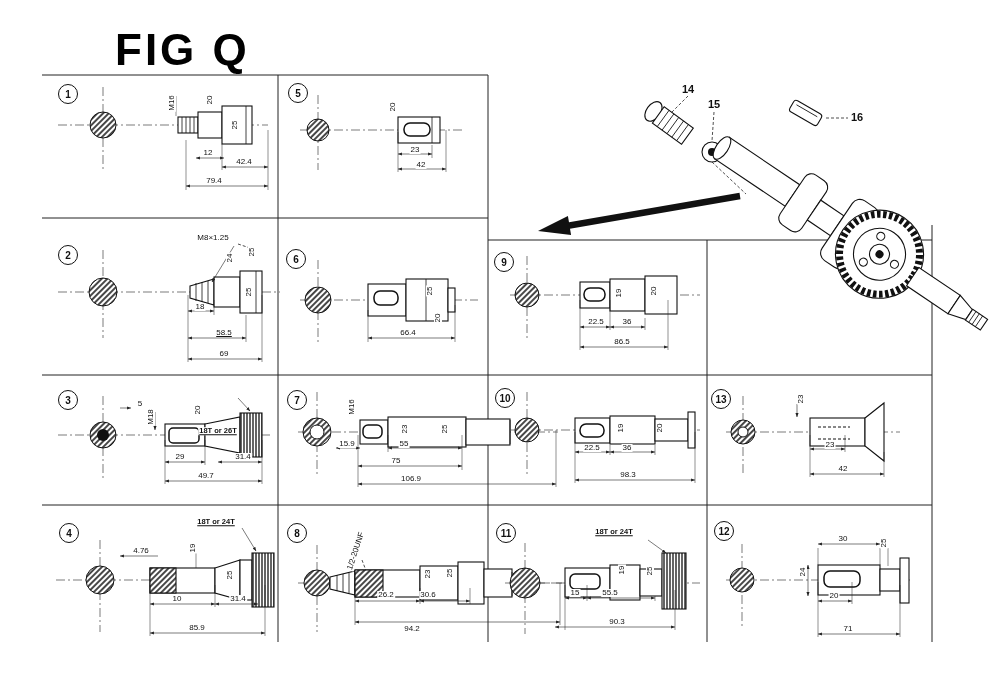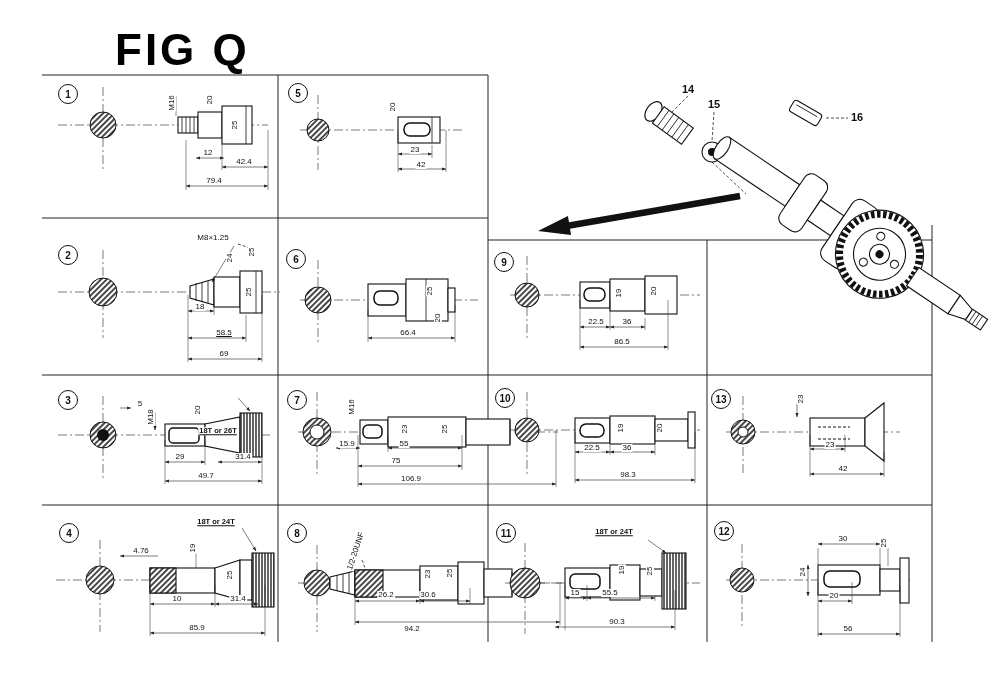--- a/index.html
+++ b/index.html
@@ -429,18 +429,18 @@
       <div class="ann" style="left: 622px; top: 570px; transform: translate(-50%, -50%) rotate(-90deg);">19</div>
       <div class="ann" style="left: 650px; top: 571px; transform: translate(-50%, -50%) rotate(-90deg);">25</div>
       <div class="ann" style="left: 575px; top: 593px; transform: translate(-50%, -50%);">15</div>
       <div class="ann" style="left: 610px; top: 593px; transform: translate(-50%, -50%);">55.5</div>
       <div class="ann" style="left: 617px; top: 622px; transform: translate(-50%, -50%);">90.3</div>
       <div class="callout" style="left: 724px; top: 531px; transform: translate(-50%, -50%);">12</div>
       <div class="ann" style="left: 843px; top: 539px; transform: translate(-50%, -50%);">30</div>
       <div class="ann" style="left: 803px; top: 572px; transform: translate(-50%, -50%) rotate(-90deg);">24</div>
       <div class="ann" style="left: 884px; top: 543px; transform: translate(-50%, -50%) rotate(-90deg);">25</div>
       <div class="ann" style="left: 834px; top: 596px; transform: translate(-50%, -50%);">20</div>
-      <div class="ann" style="left: 848px; top: 629px; transform: translate(-50%, -50%);">56</div>
+      <div class="ann" style="left: 848px; top: 629px; transform: translate(-50%, -50%);">71</div>
       <div class="part" style="left: 688px; top: 89px; transform: translate(-50%, -50%);">14</div>
       <div class="part" style="left: 714px; top: 104px; transform: translate(-50%, -50%);">15</div>
       <div class="part" style="left: 857px; top: 117px; transform: translate(-50%, -50%);">16</div>
     </div>
 </div>
 
 </body></html>

